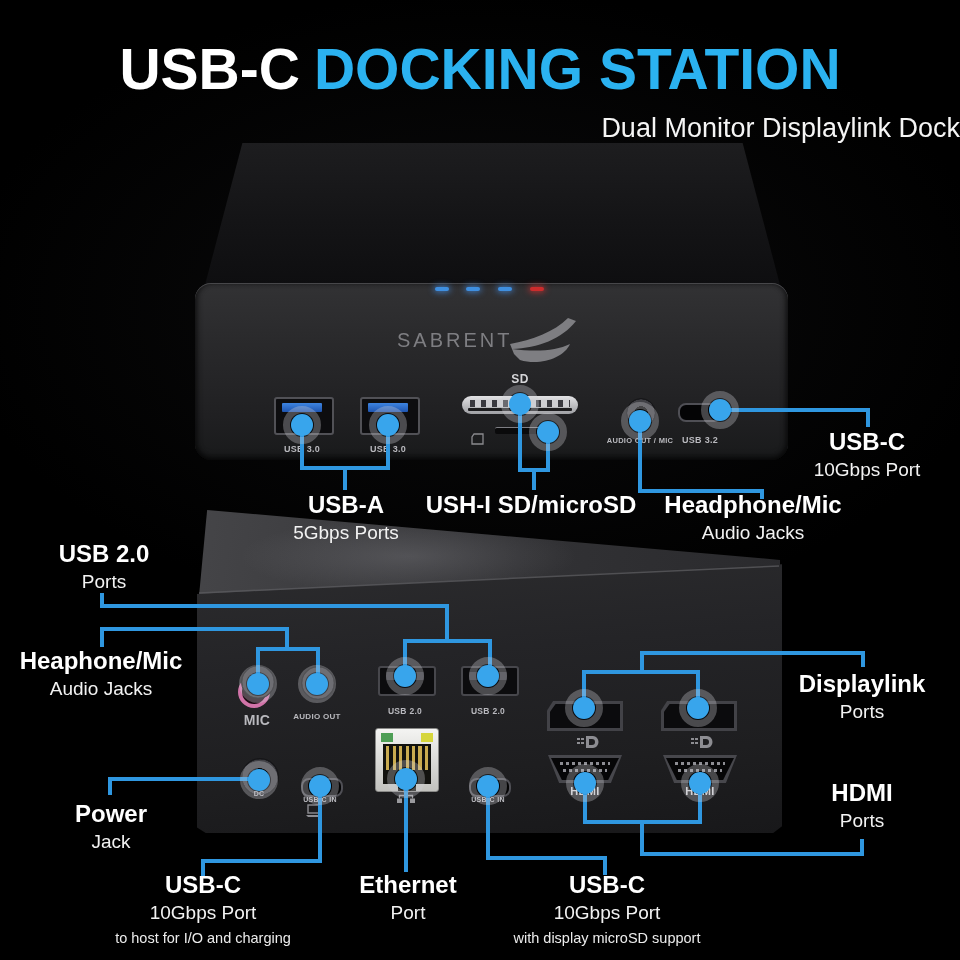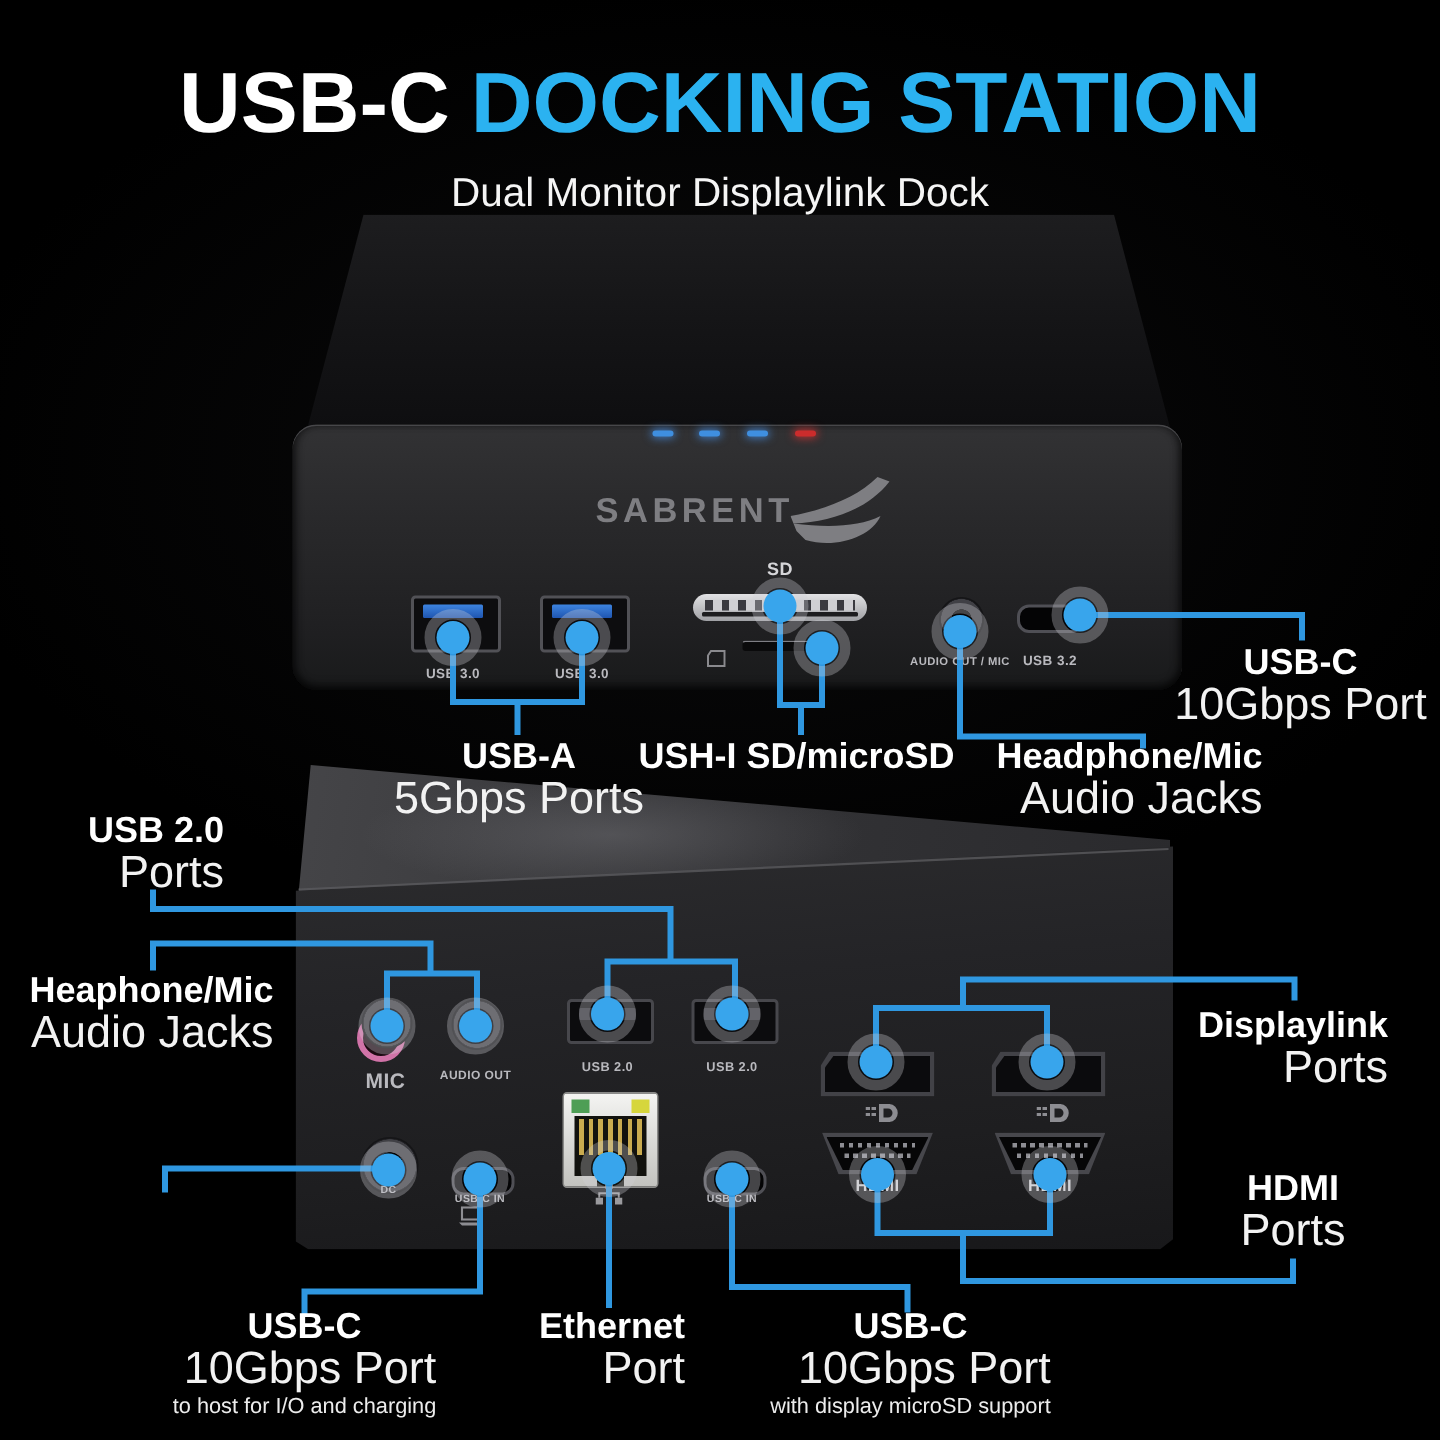--- a/index.html
+++ b/index.html
@@ -6,21 +6,21 @@
   .stage{position:relative;width:960px;height:960px;overflow:hidden;
          background:radial-gradient(ellipse 700px 420px at 50% 32%, #0b0b0c 0%, #000 75%);
          font-family:"Liberation Sans", sans-serif;}
   .abs{position:absolute;}
 
   
   .title{position:absolute;left:0;top:36px;width:960px;text-align:center;
          font-size:57px;font-weight:700;letter-spacing:0px;line-height:66px;white-space:nowrap;}
   .title .t-white{color:#ffffff;}
   .title .t-blue{color:var(--title-blue);margin-left:14px;margin-top:43px;}
-  .subtitle{position:absolute;left:0;top:112px;width:960px;text-align:center;
+  .subtitle{position:absolute;left:0;top:112px;width:960px;text-align:right;
             font-size:27px;color:#f5f5f5;line-height:32px;}
 
   
   .top-back-box{left:205px;top:143px;width:575px;height:142px;
     clip-path:polygon(6.5% 0,93.5% 0,100% 100%,0 100%);
     background:linear-gradient(180deg,#1d1d1f 0%,#141416 55%,#0e0e10 100%);}
   .top-panel{left:195px;top:283px;width:593px;height:177px;border-radius:16px;
     background:linear-gradient(180deg,#323234 0%,#29292b 35%,#202022 75%,#191a1b 100%);
     box-shadow:inset 0 1px 0 #47474a, inset 0 -3px 6px rgba(0,0,0,.6), inset 3px 0 5px rgba(0,0,0,.35), inset -3px 0 5px rgba(0,0,0,.35);}
   .bot-topface{left:199px;top:508px;width:581px;height:88px;
@@ -31,21 +31,21 @@
     clip-path:polygon(0% 12.1%,100% 1.2%,100% 97.5%,98.5% 100%,1.5% 100%,0% 98%);
     background:linear-gradient(175deg,#2c2c2e 0%,#242427 35%,#1e1e20 72%,#18181a 100%);}
 
   
   .led{position:absolute;width:14px;height:4px;border-radius:2px;top:287px;}
   .led-blue{background:var(--led-blue);box-shadow:0 0 6px 1px rgba(70,140,225,.8);}
   .led-red{background:var(--led-red);box-shadow:0 0 6px 1px rgba(215,50,50,.8);}
 
   
   .brand{left:397px;top:327px;display:flex;align-items:flex-start;color:#7e7e82;}
-  .brand-text{font-size:23px;font-weight:700;letter-spacing:3px;line-height:26px;}
+  .brand-text{font-size:20px;font-weight:400;letter-spacing:3px;line-height:26px;}
   .brand svg{margin-left:-2px;margin-top:-9px;}
 
   
   .usba{width:56px;height:34px;background:#0d0d0f;border:2px solid #515156;border-radius:3px;}
   .usba .tab{position:absolute;left:6px;top:4px;width:40px;height:9px;border-radius:1px;
              background:linear-gradient(180deg,#3d84e0,#1f55b0);}
   .usb2p{width:54px;height:26px;background:#0c0c0e;border:2px solid #47474c;border-radius:3px;}
   .usb2p .tab{position:absolute;left:6px;top:4px;width:38px;height:8px;background:#303035;border-radius:1px;}
   .jack{border-radius:50%;background:radial-gradient(circle,#050505 0% 34%,#404045 35% 68%,#232327 69% 100%);
         border:1px solid #151517;}
@@ -82,21 +82,21 @@
           white-space:nowrap;letter-spacing:.3px;}
 
   
   .overlay{position:absolute;left:0;top:0;pointer-events:none;}
   .callout-line{stroke:var(--accent);stroke-width:4;fill:none;}
   .edge-line{stroke:#5a5a5e;stroke-width:1.5;fill:none;opacity:.8;}
 
   
   .callout{position:absolute;color:#fff;text-align:center;transform:translateX(-50%);white-space:nowrap;}
   .c-title{font-size:24px;font-weight:700;line-height:28px;}
-  .c-sub{font-size:30px;font-weight:400;line-height:28px;color:#f2f2f2;text-align:right;}
+  .c-sub{font-size:19px;font-weight:400;line-height:28px;color:#f2f2f2;}
   .c-note{font-size:14.5px;line-height:19px;color:#ececec;margin-top:2px;}
 </style>
 </head>
 <body>
 
 <div class="stage">
 
   <div class="title">
     <span class="t-white">USB-C</span><span class="t-blue">DOCKING STATION</span>
   </div>
@@ -314,20 +314,24 @@
   </div>
 
   <div class="callout" style="left:104px;top:540px">
     <div class="c-title">USB 2.0</div>
     <div class="c-sub">Ports</div>
   </div>
   <div class="callout" style="left:101px;top:647px">
     <div class="c-title">Heaphone/Mic</div>
     <div class="c-sub">Audio Jacks</div>
   </div>
+  <div class="callout" style="left:111px;top:800px">
+    <div class="c-title">Power</div>
+    <div class="c-sub">Jack</div>
+  </div>
   <div class="callout" style="left:862px;top:670px">
     <div class="c-title">Displaylink</div>
     <div class="c-sub">Ports</div>
   </div>
   <div class="callout" style="left:862px;top:779px">
     <div class="c-title">HDMI</div>
     <div class="c-sub">Ports</div>
   </div>
   <div class="callout" style="left:203px;top:871px">
     <div class="c-title">USB-C</div>

